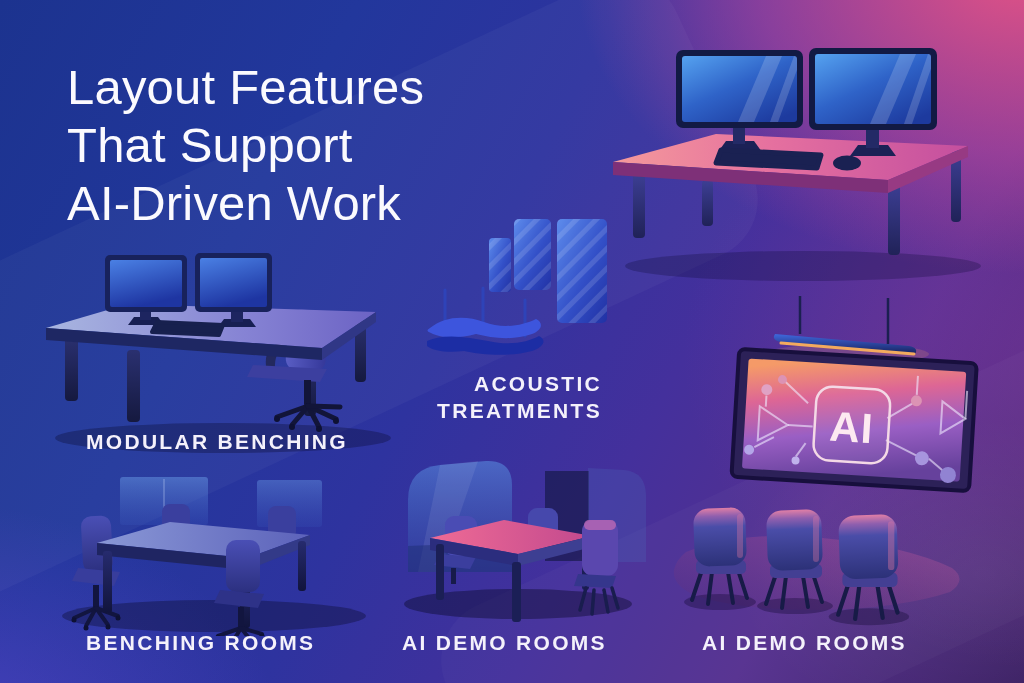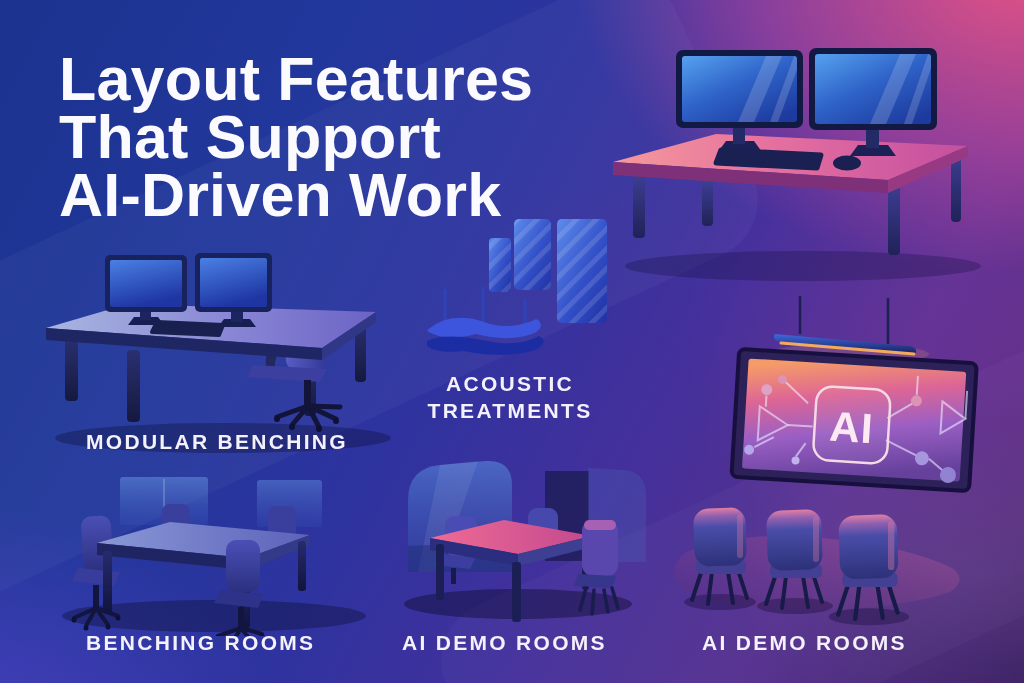--- a/index.html
+++ b/index.html
@@ -10,31 +10,31 @@
       radial-gradient(ellipse 640px 430px at 100% -4%, rgba(233,84,133,0.95), rgba(198,74,156,0.55) 42%, rgba(160,60,160,0) 70%),
       radial-gradient(ellipse 700px 520px at 109% 52%, rgba(148,62,172,0.45), rgba(120,50,160,0) 62%),
       radial-gradient(ellipse 560px 400px at -6% 110%, rgba(108,72,218,0.55), rgba(80,50,180,0) 62%),
       radial-gradient(ellipse 420px 260px at 96% 84%, rgba(255,255,255,0.07), rgba(255,255,255,0) 60%),
       linear-gradient(118deg,#1c338f 0%,#22379c 26%,#2e339f 45%,#44309c 63%,#55308f 79%,#3c2064 100%);
   }
   .band{position:absolute;background:rgba(255,255,255,0.035);transform:rotate(-25deg);border-radius:60px;}
   .band.b1{left:-220px;top:150px;width:980px;height:300px;}
   .band.b2{left:430px;top:430px;width:900px;height:240px;background:rgba(255,255,255,0.028);}
   .title{
-    position:absolute;left:55px;top:46px;margin:4px;
-    font-size:61px;line-height:58px;font-weight:700;color:#fbfafe;
+    position:absolute;left:55px;top:46px;margin:12px;
+    font-size:49px;line-height:58px;font-weight:400;color:#fbfafe;
     white-space:pre-line;letter-spacing:0.2px;
   }
   .label{
     position:absolute;font-size:21px;line-height:27px;font-weight:700;
     letter-spacing:2.3px;color:#f4f1fb;white-space:pre-line;
   }
   .lbl-dual{left:676px;top:230px;}
   .lbl-modular{left:86px;top:428px;}
-  .lbl-acoustic{left:418px;top:370px;width:184px;text-align:center;}
+  .lbl-acoustic{left:418px;top:370px;width:184px;text-align:right;}
   .lbl-project{left:86px;top:629px;}
   .lbl-demo-center{left:402px;top:629px;}
   .lbl-demo-right{left:702px;top:629px;}
   .illus{position:absolute;}
 </style>
 </head>
 <body>
 
 <div class="poster">
 

